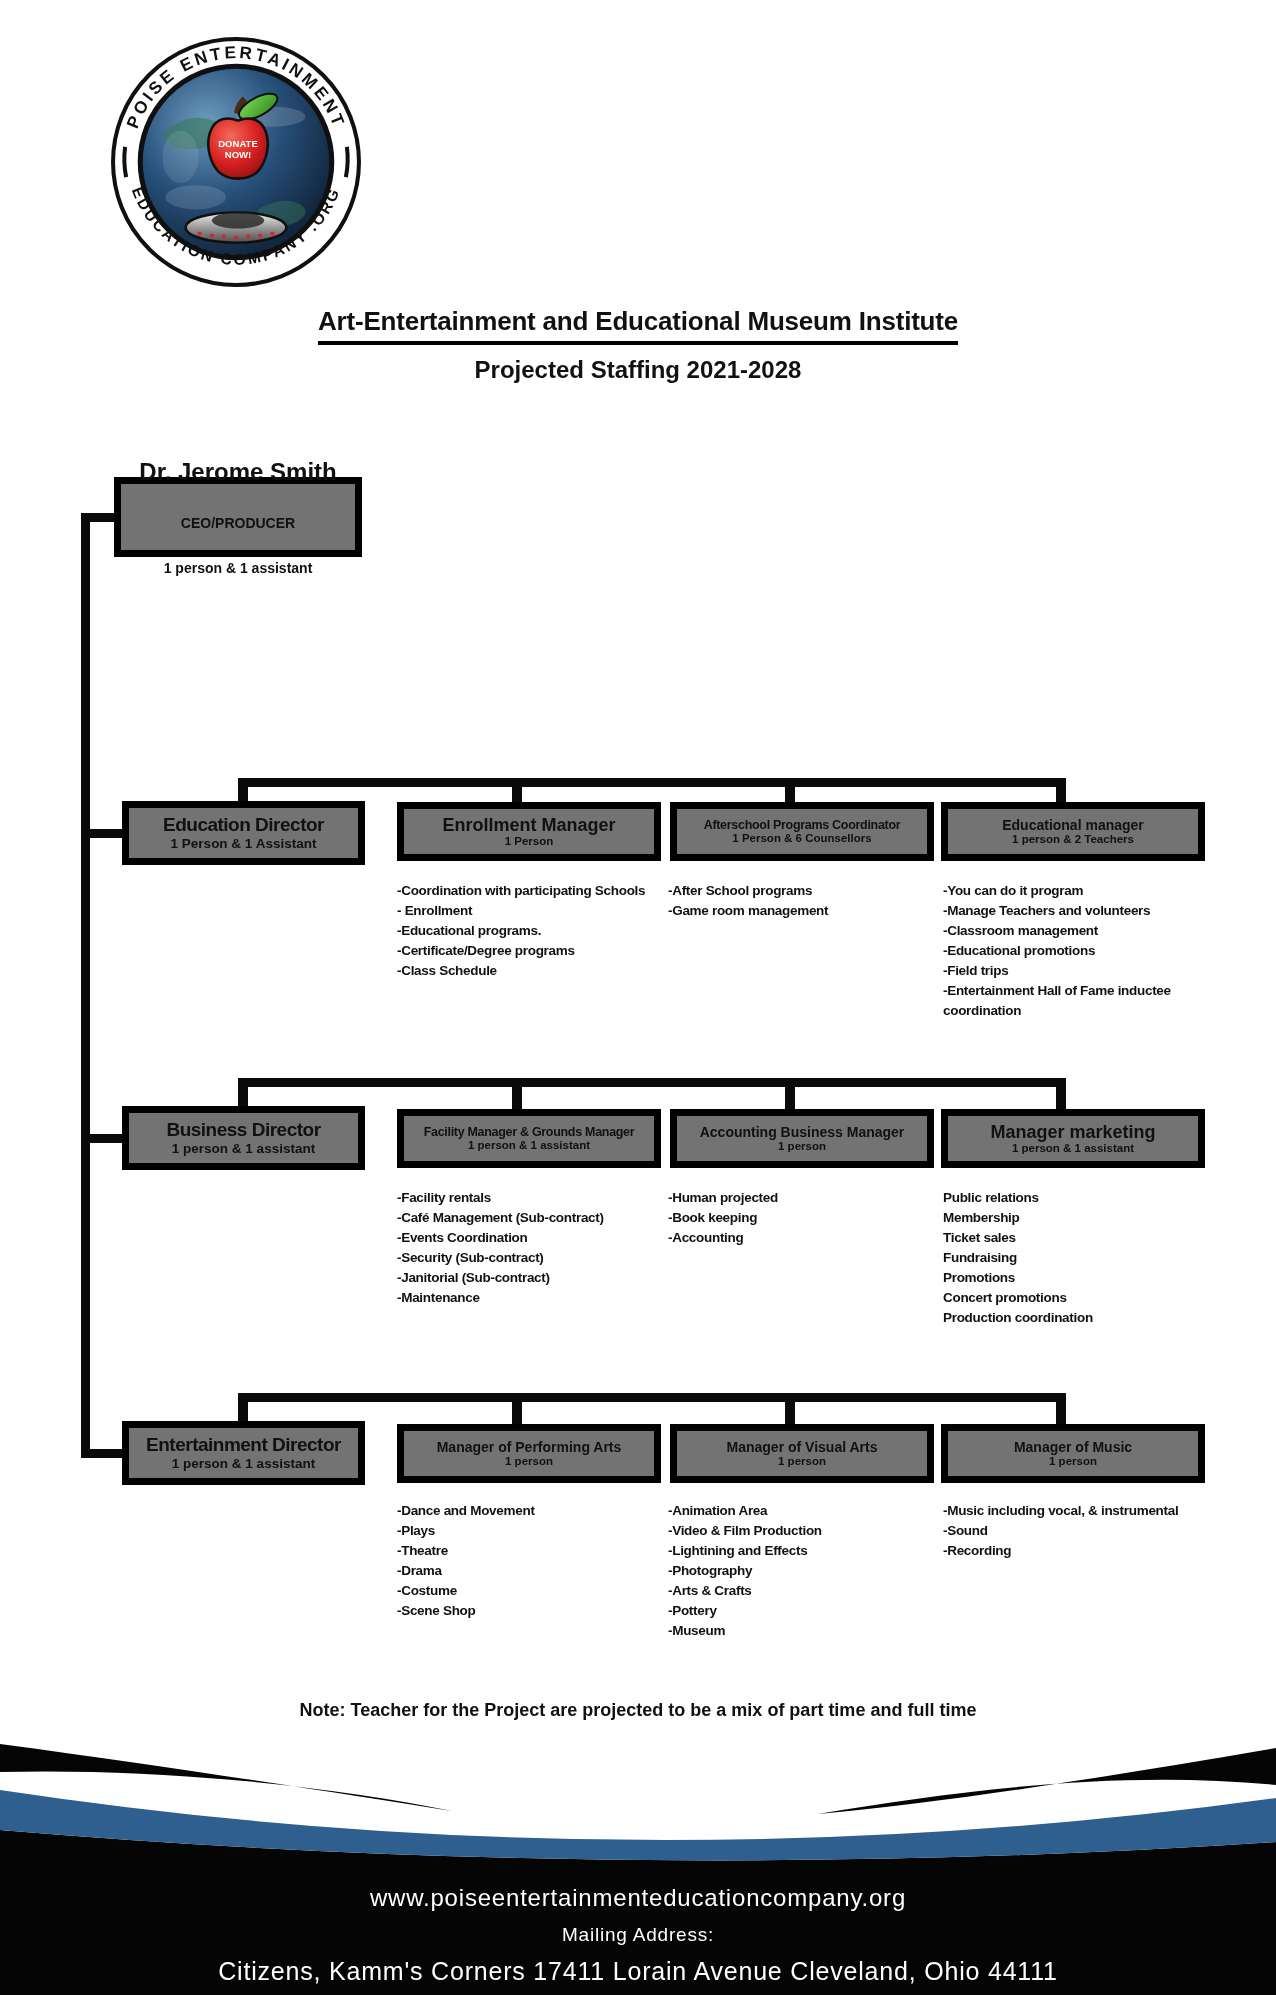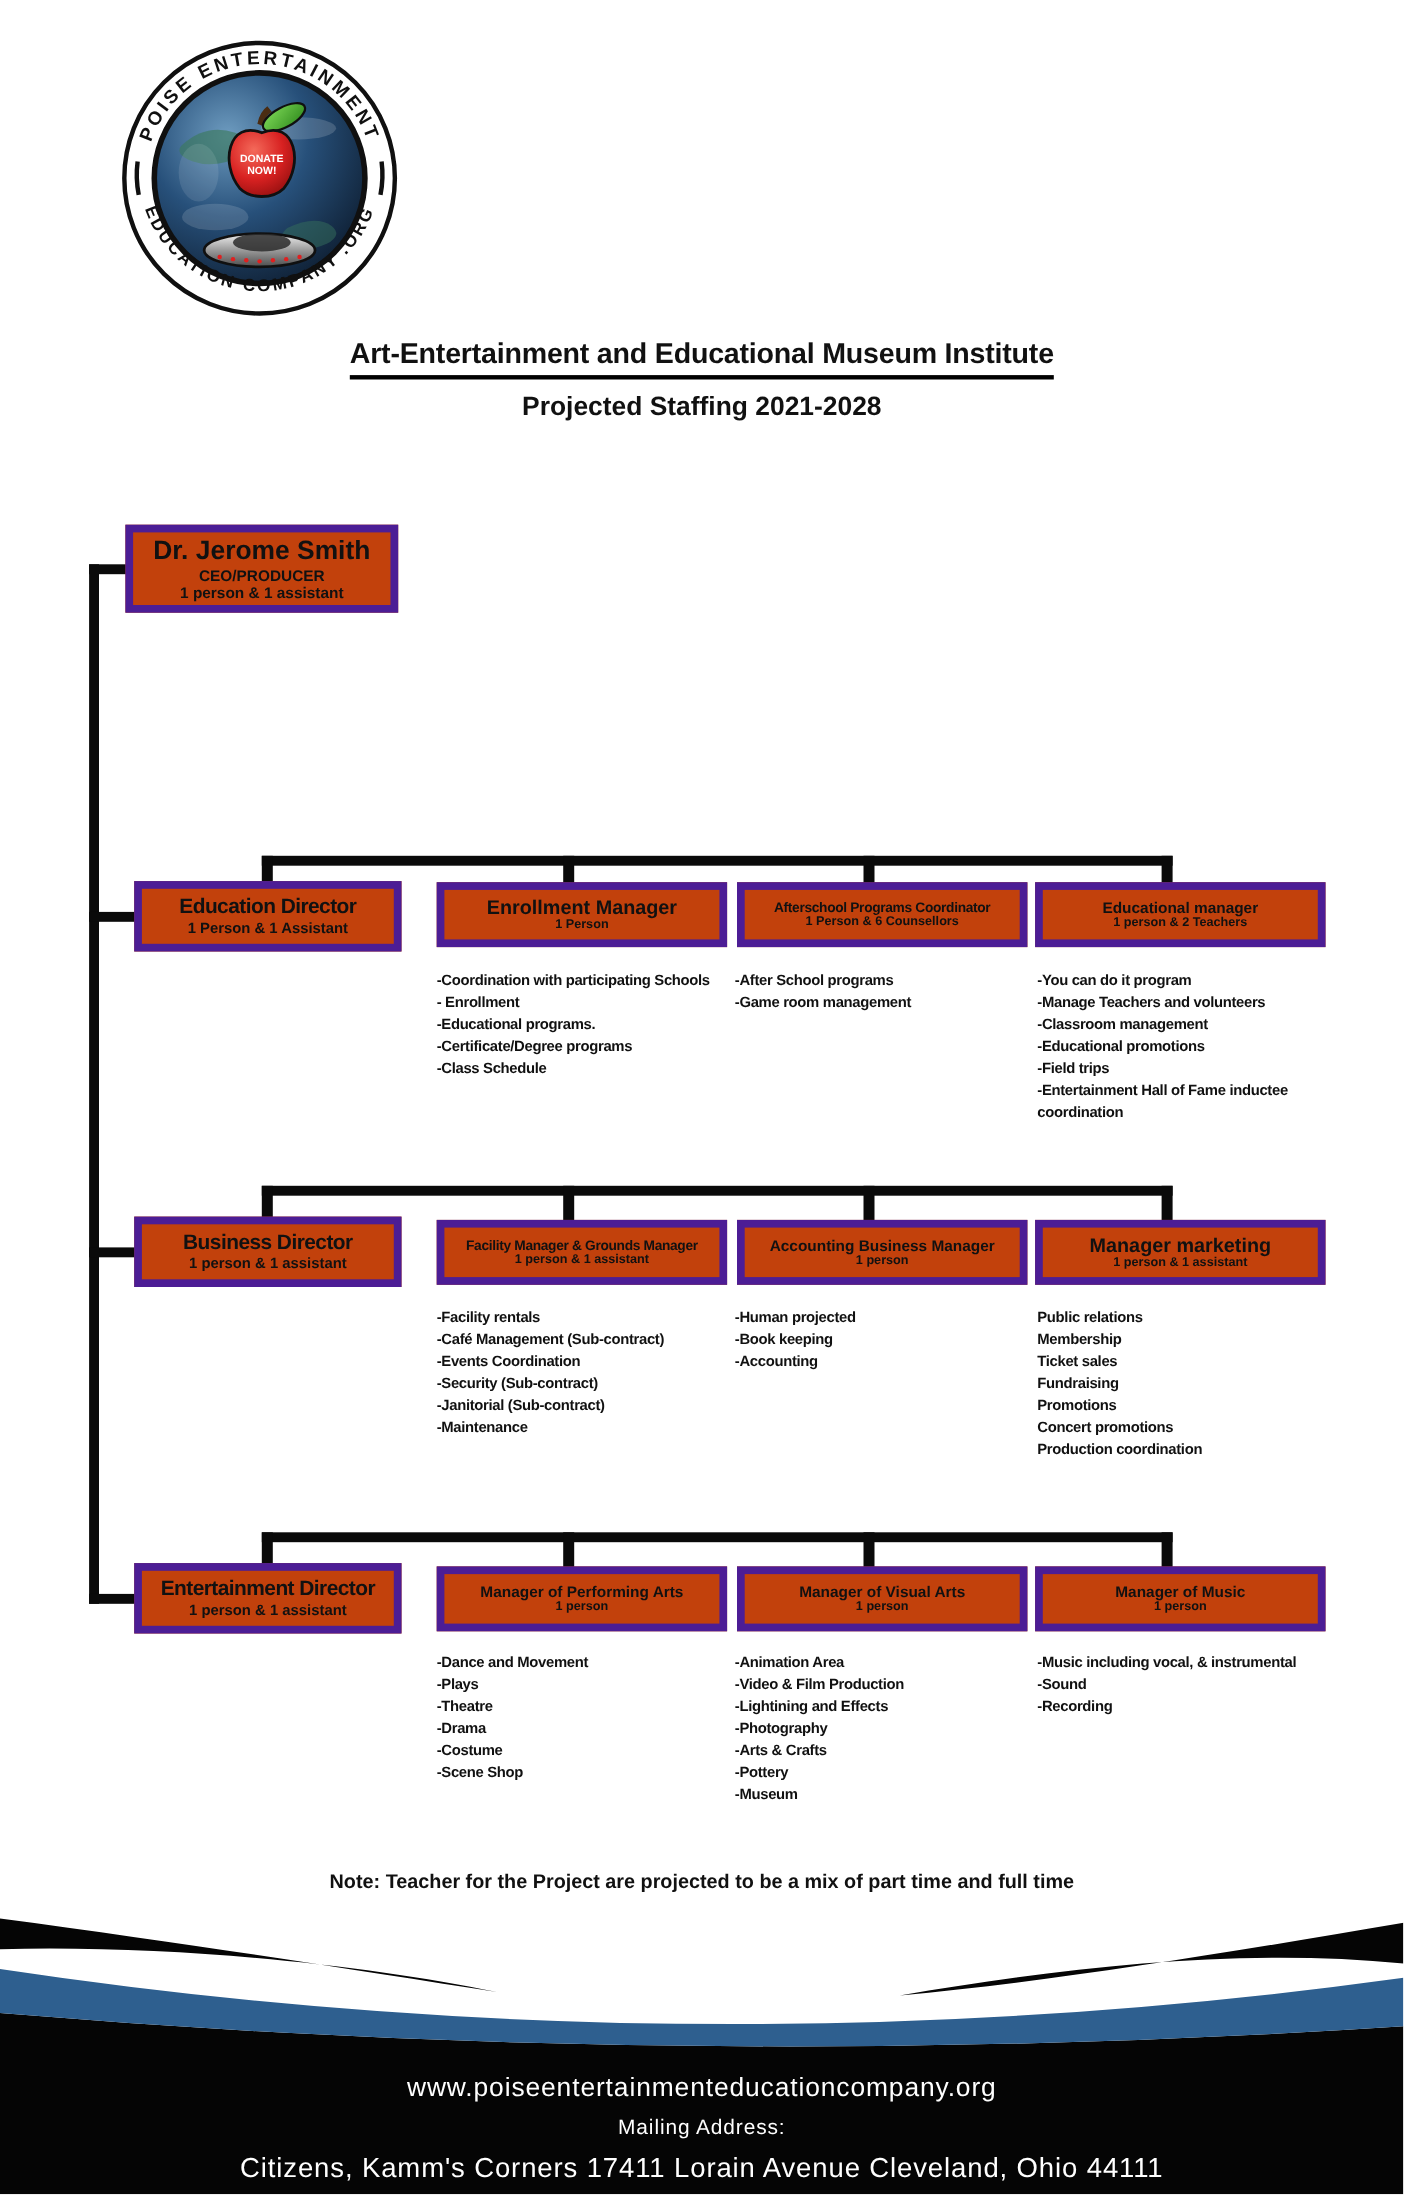--- a/index.html
+++ b/index.html
@@ -7,26 +7,26 @@
         font-family:"Liberation Sans",sans-serif;color:#111;}
   
   .logo{position:absolute;left:110px;top:36px;width:252px;height:252px;}
   
   .title-wrap{position:absolute;top:306px;left:0;width:100%;text-align:center;}
   .main-title{display:inline-block;font-size:26px;font-weight:700;letter-spacing:-0.2px;
               border-bottom:4px solid #000;padding-bottom:4px;}
   .subtitle{position:absolute;top:356px;left:0;width:100%;text-align:center;
             font-size:24px;font-weight:700;}
   
-  .box{position:absolute;background:#c2410c;border:7px solid #4c1d95;box-sizing:border-box;
+  .box{position:absolute;background:#737373;border:7px solid #000000;box-sizing:border-box;
        display:flex;flex-direction:column;align-items:center;justify-content:center;
        text-align:center;font-weight:700;color:#111;line-height:1.15;}
   .ceo{left:114px;top:477px;width:248px;height:80px;}
   .ceo .t{font-size:24px;}
-  .ceo .s{font-size:14px;}
+  .ceo .s{font-size:14px;margin-top:29px;}
   .dir{left:122px;width:243px;height:64px;}
   .dir .t{font-size:19px;letter-spacing:-0.5px;}
   .dir .s{font-size:13.5px;}
   .r1{top:801px}.r2{top:1106px}.r3{top:1421px}
   .child{width:264px;height:59px;}
   .col1{left:397px}.col2{left:670px}.col3{left:941px}
   .cr1{top:802px}.cr2{top:1109px}.cr3{top:1424px}
   .t-lg .t{font-size:18px;}
   .t-md .t{font-size:14px;}
   .t-sm .t{font-size:12.5px;letter-spacing:-0.3px;}

